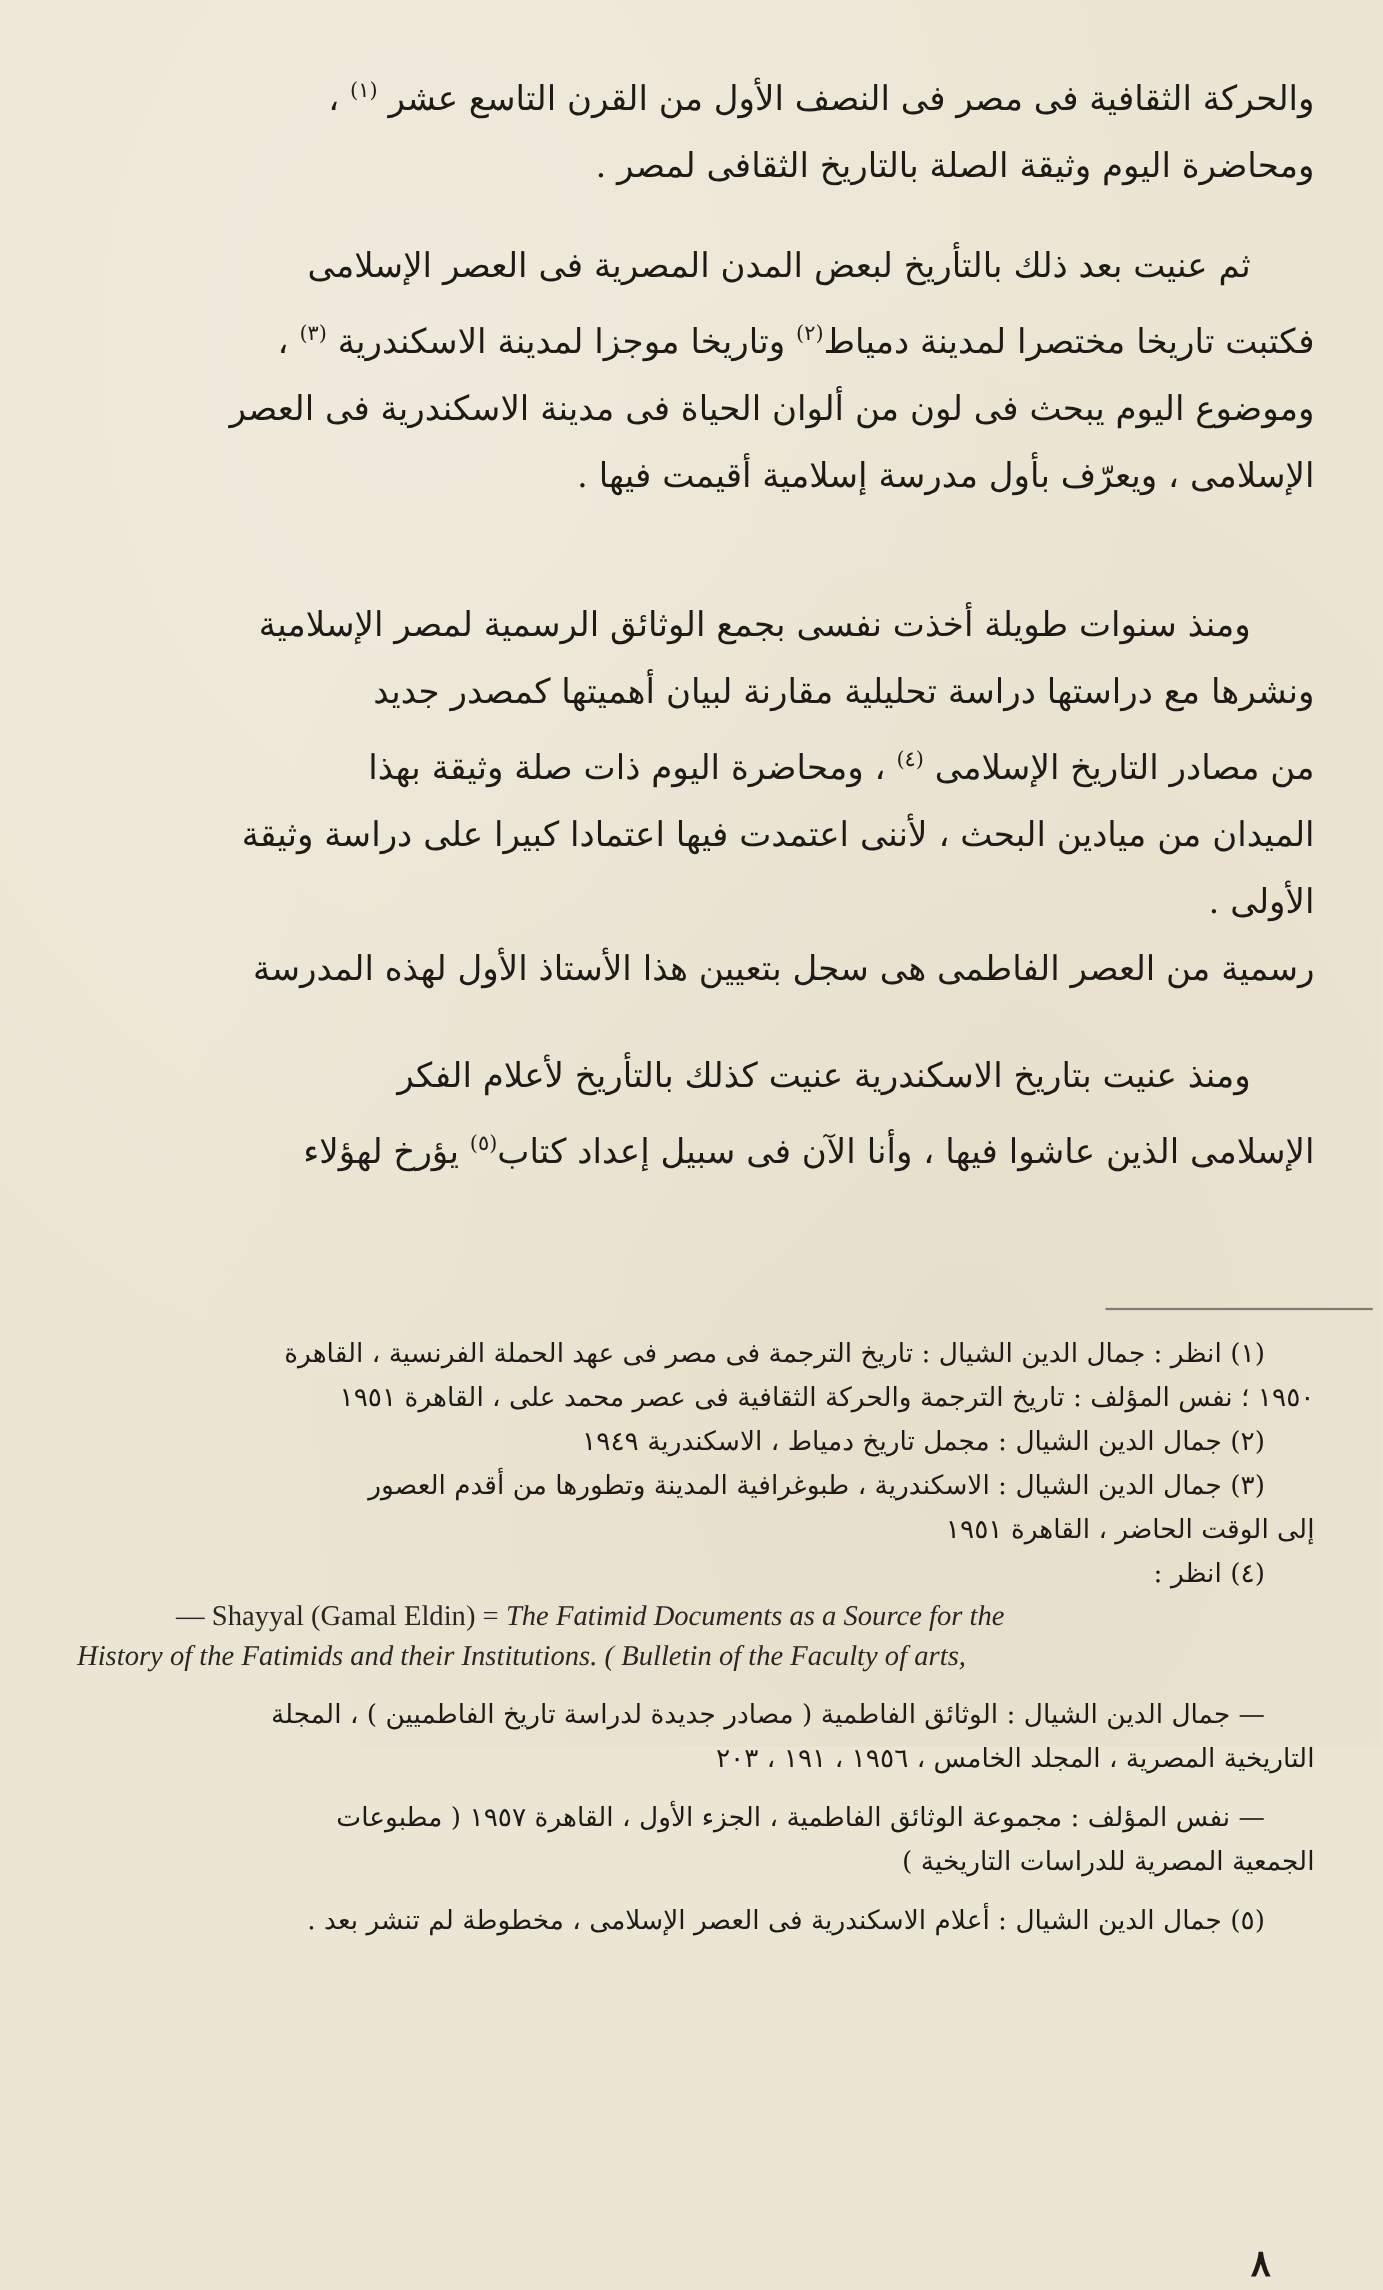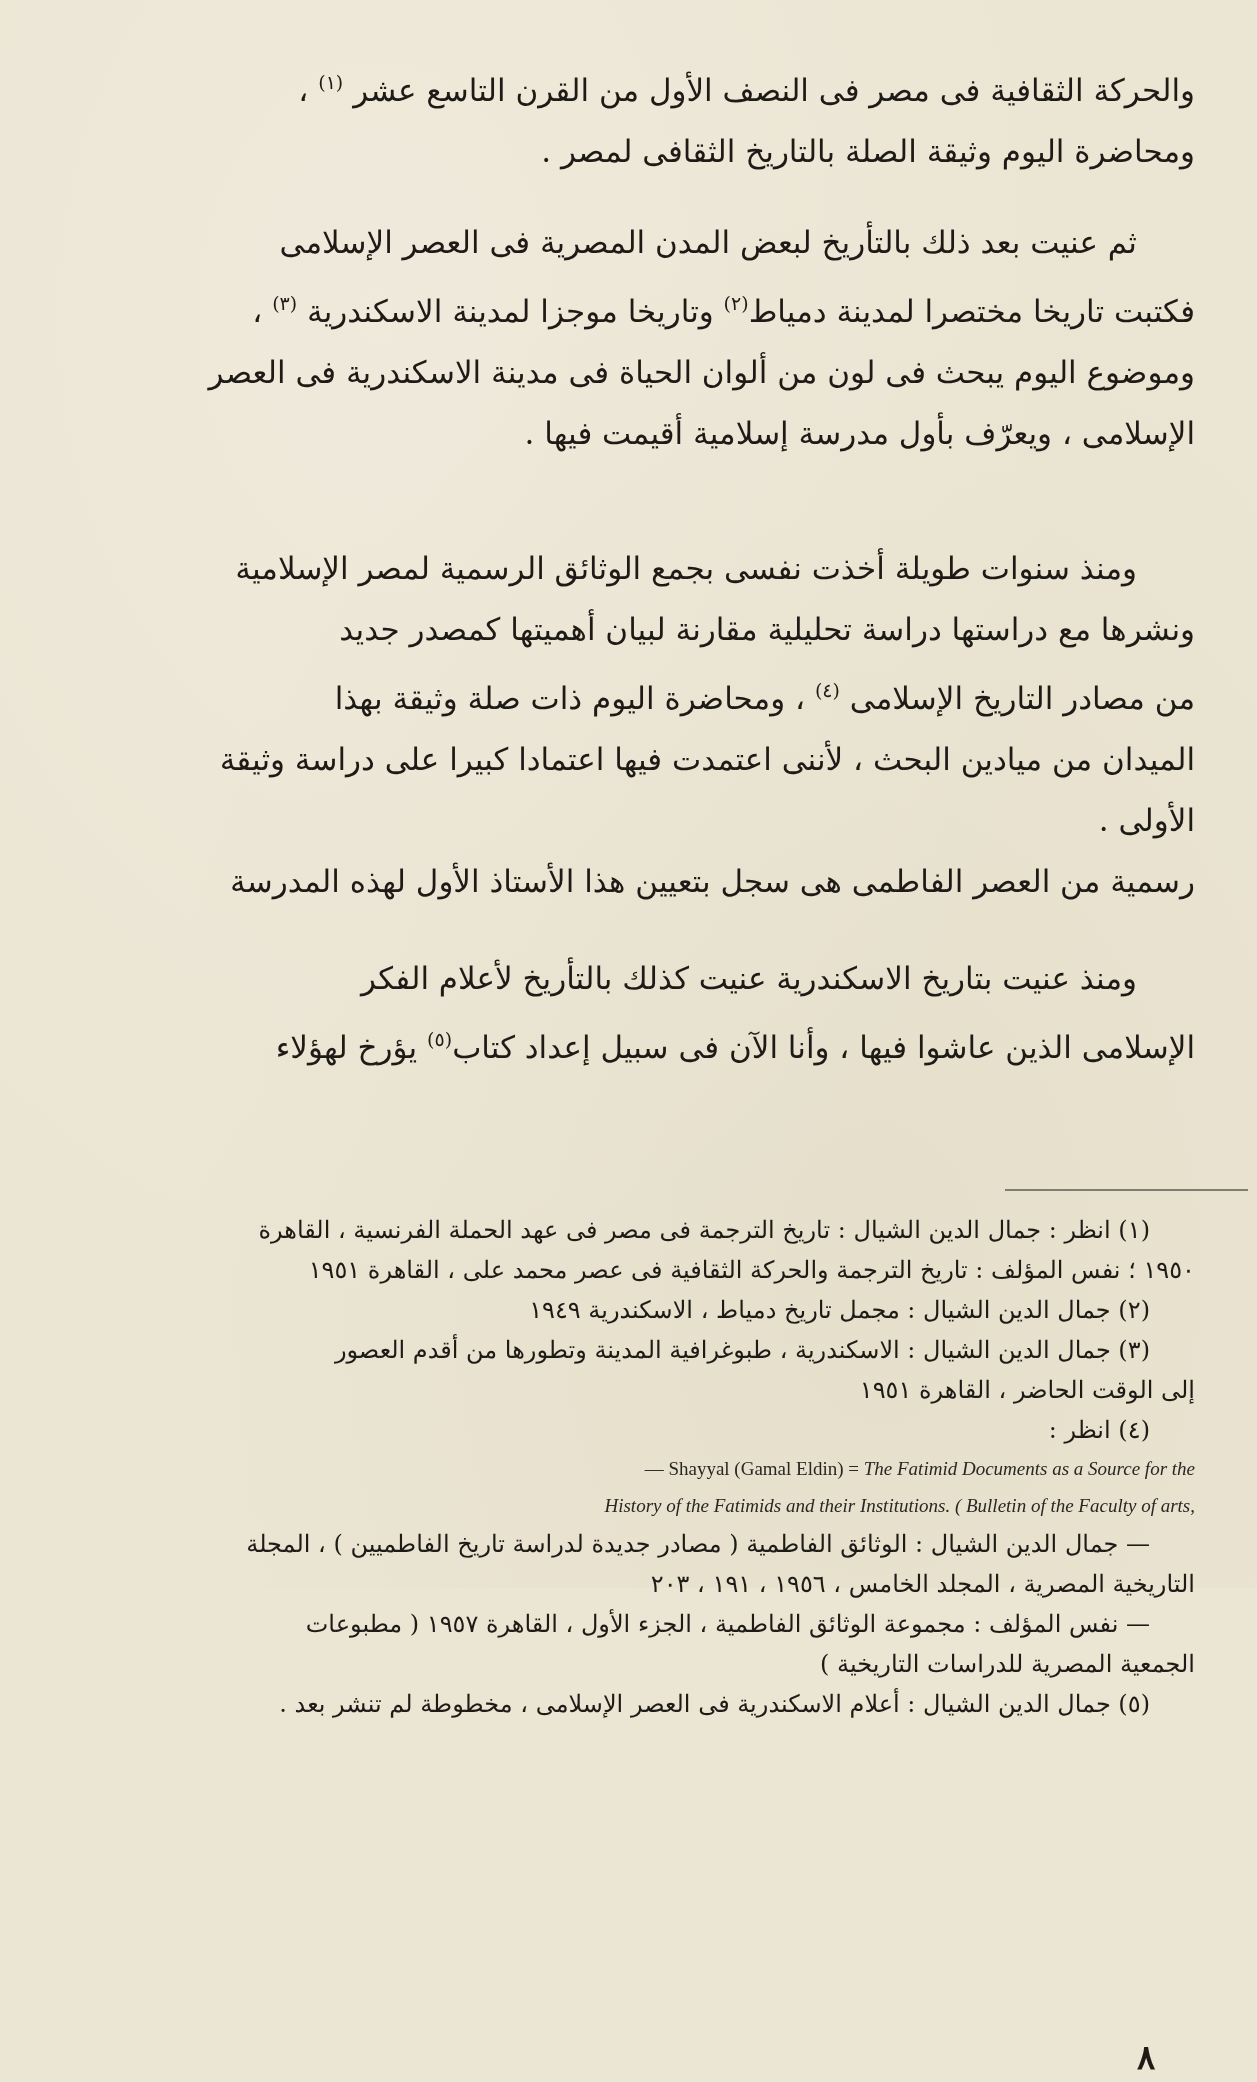--- a/index.html
+++ b/index.html
@@ -33,24 +33,24 @@
   .divider {
     position: absolute; top: 1189px; left: 1005px; width: 243px; height: 2px;
     background: #6d6a60; opacity: 0.85;
   }
   .notes {
     position: absolute; left: 70px; width: 1125px; top: 1210px;
     direction: rtl; font-size: 24px; line-height: 40px;
   }
   .note-line { display: block; white-space: nowrap; }
   .note-line.start { padding-right: 45px; }
-  .note-gap { margin-top: 0; }
+  .note-gap { margin-top: 14px; }
   .eng {
-    direction: ltr; text-align: right; font-family: "Liberation Serif", serif;
-    font-size: 19px; line-height: 37px; padding-left: 0; color: #2a2723;
+    direction: ltr; text-align: left; font-family: "Liberation Serif", serif;
+    font-size: 26px; line-height: 37px; padding-left: 0; color: #2a2723;
   }
   .eng .lead { padding-left: 90px; }
   .eng i { font-style: italic; }
   .page-number {
     position: absolute; left: 1137px; top: 2037px;
     font-size: 34px; font-weight: bold; direction: rtl;
   }
 </style>
 </head>
 <body>

